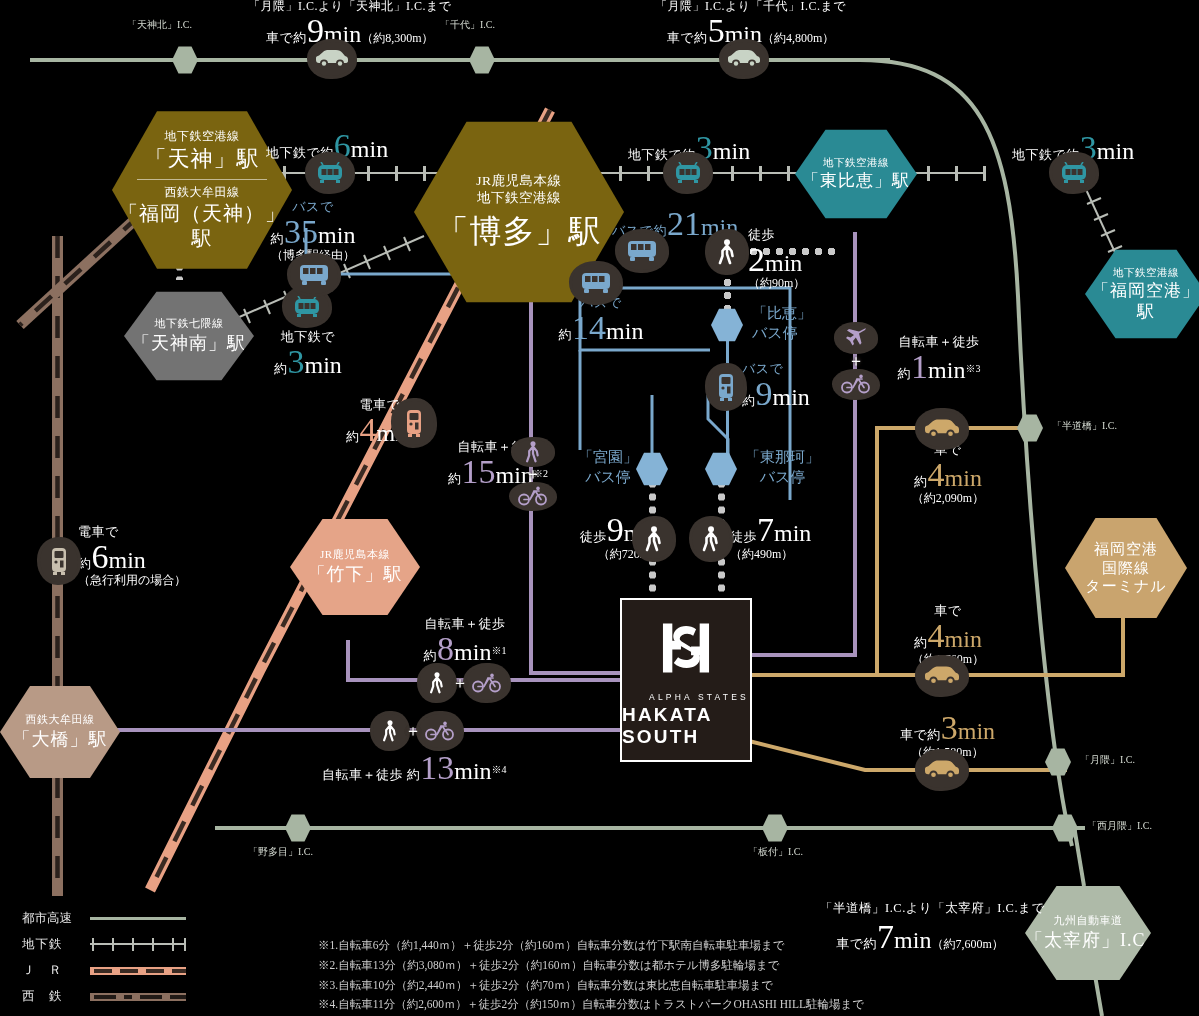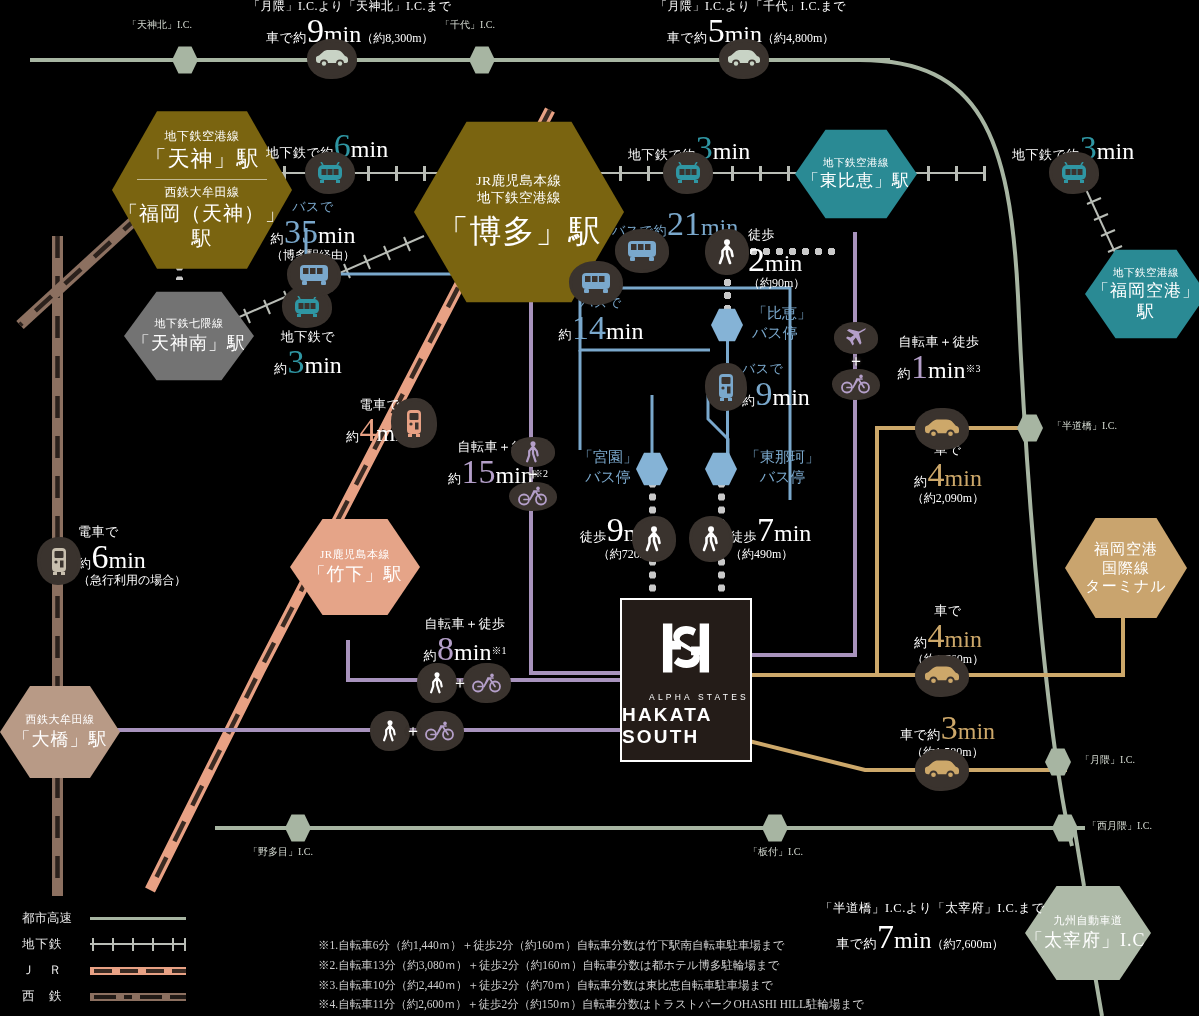--- a/index.html
+++ b/index.html
@@ -643,20 +643,23 @@
     <div class="b" style="width:42px;height:34px;">
       <svg width="30" height="20" viewBox="0 0 30 20">
           <circle cx="6" cy="13.5" r="5" stroke="#b49fc9" stroke-width="1.8" fill="none"></circle>
           <circle cx="23" cy="13.5" r="5" stroke="#b49fc9" stroke-width="1.8" fill="none"></circle>
           <path d="M6 13.5 L12 13.5 L17 5 L21 5 M12 13.5 L16 5 M23 13.5 L18 6" stroke="#b49fc9" stroke-width="1.7" fill="none" stroke-linecap="round"></path>
           <circle cx="20" cy="2.4" r="1.8" fill="#b49fc9"></circle>
         </svg>
     </div>
   </div>
 
+  <div class="cap" style="left:322px;top:750px;">
+    <span class="pre c-white">自転車＋徒歩 約</span><span class="num c-purple">13</span><span class="unit c-white">min</span><span class="sup c-white">※4</span>
+  </div>
   <div class="badge-row" style="left:373px;top:712px;height:38px;">
     <div class="b" style="width:34px;height:34px;">
       <svg width="16" height="22" viewBox="0 0 18 26">
           <circle cx="9" cy="3.2" r="3" fill="#fff"></circle>
           <path d="M9 6.5 L4.5 12 L4.5 17 L2 24 M9 6.5 L13.5 12 L14.5 17 M9 6.5 L9 15 L12 24" stroke="#fff" stroke-width="2.6" fill="none" stroke-linecap="round"></path>
         </svg>
     </div>
     <div class="plus">＋</div>
     <div class="b" style="width:42px;height:34px;">
       <svg width="30" height="20" viewBox="0 0 30 20">

